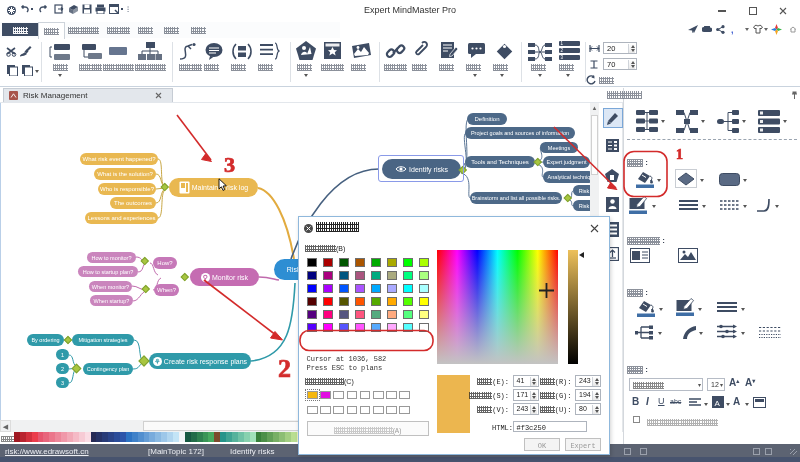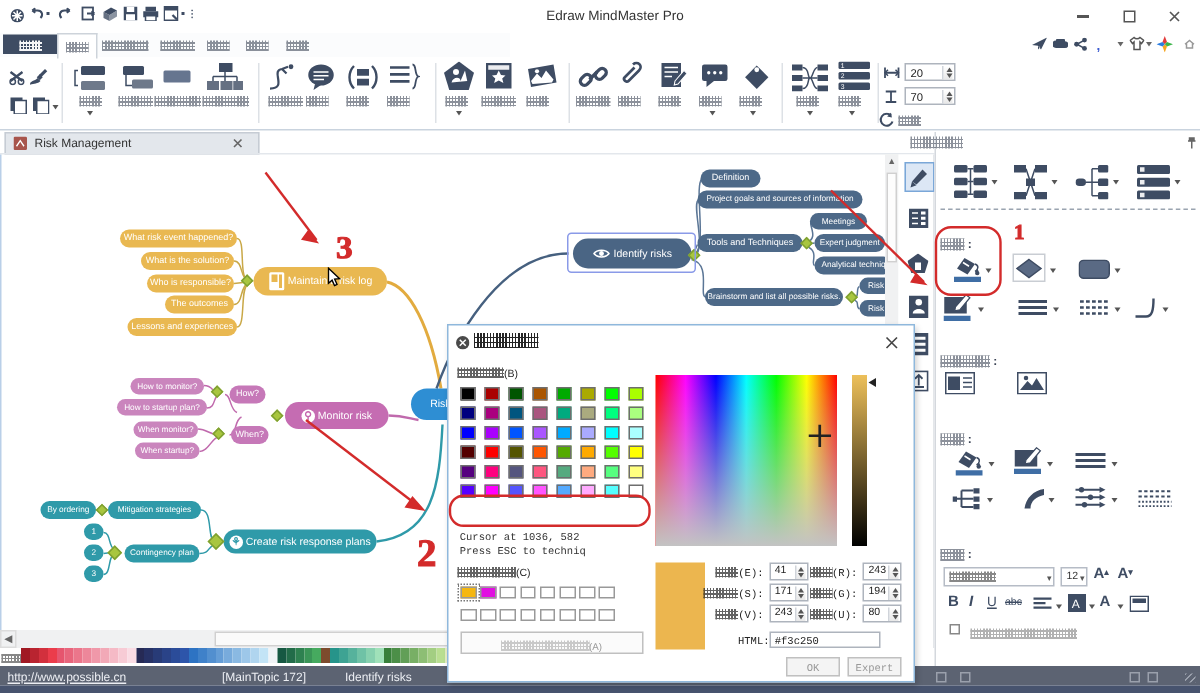--- a/index.html
+++ b/index.html
@@ -49,21 +49,21 @@
       <rect x="0.5" y="3.5" width="10" height="4" fill="#3e4c63"></rect>
       <rect x="2" y="6.5" width="7" height="3.5" fill="#fff" stroke="#3e4c63"></rect>
     </svg>
     <svg class="abs" style="left:109px;top:4px;" width="10" height="10" viewBox="0 0 10 10">
       <rect x="0.5" y="0.5" width="9" height="9" fill="none" stroke="#3e4c63"></rect>
       <rect x="0.5" y="0.5" width="9" height="2.5" fill="#3e4c63"></rect>
       <path d="M6,6 l3,3" stroke="#3e4c63" stroke-width="1.5"></path>
     </svg>
     <div class="abs" style="left:121px;top:8px;width:2px;height:2px;background:#3e4c63"></div>
     <div class="abs" style="left:127px;top:3px;color:#3e4c63;font-size:8px">⁝</div>
-    <div class="abs" style="left:355px;top:5px;width:110px;font-size:9px;color:#333;text-align:center">Edraw MindMaster Pro</div>
+    <div class="abs" style="left:355px;top:5px;width:110px;font-size:9px;color:#333;text-align:center">Expert MindMaster Pro</div>
     <div class="abs" style="left:718px;top:10px;width:8px;height:1.5px;background:#555"></div>
     <div class="abs" style="left:749px;top:7px;width:8px;height:8px;border:1px solid #555"></div>
     <svg class="abs" style="left:779px;top:7px;" width="8" height="8" viewBox="0 0 8 8">
       <path d="M1,1 L7,7 M7,1 L1,7" stroke="#555" stroke-width="1.1"></path>
     </svg>
     <svg class="abs" style="left:688px;top:25px;" width="11" height="9" viewBox="0 0 11 9">
       <path d="M0,5 L10,0 L6,8 L4,5.5 Z M4,5.5 L4,8 L5.5,6.5" fill="#3e4c63"></path>
     </svg>
     <svg class="abs" style="left:702px;top:26px;" width="10" height="7" viewBox="0 0 10 7">
       <path d="M2,6 a2.5,2.5 0 0 1 0,-5 a3,3 0 0 1 6,0.5 a2,2 0 0 1 0,4.5 Z" fill="#3e4c63"></path>
@@ -437,21 +437,21 @@
         <path d="M1,0.8 L1,10.8 L3.4,8.8 L5,12.4 L6.7,11.6 L5.1,8 L8.4,7.8 Z" fill="#fff" stroke="#000" stroke-width="0.9"></path>
       </svg>
     </div>
     <div class="abs" style="left:0;top:420px;width:597px;height:12px;background:#f0f1f2"></div>
     <div class="abs" style="left:0;top:420px;width:11px;height:12px;background:#f0f1f2;border:1px solid #dcdcdc;color:#666;font-size:7px;text-align:center;line-height:11px">◀</div>
     <div class="abs" style="left:143px;top:421px;width:460px;height:10px;background:#fafafa;border:1px solid #d0d0d0"></div>
     <div class="abs" style="left:0;top:432px;width:597px;height:12px;background:#fff"></div>
     <div class="abs" style="left:1px;top:434px;color:#555"><i style="display:inline-block;vertical-align:middle;width:13px;height:6px;background:repeating-linear-gradient(0deg,currentColor 0 1px,transparent 1px 2.4px),repeating-linear-gradient(90deg,currentColor 0 1px,transparent 1px 2.1px);opacity:0.7;"></i></div>
     <div class="abs" style="left:14px;top:432px;height:11px;white-space:nowrap;font-size:0"><span style="display:inline-block;width:5.9px;height:10px;background:rgb(160,25,35)"></span><span style="display:inline-block;width:5.9px;height:10px;background:rgb(185,36,48)"></span><span style="display:inline-block;width:5.9px;height:10px;background:rgb(210,48,61)"></span><span style="display:inline-block;width:5.9px;height:10px;background:rgb(235,60,75)"></span><span style="display:inline-block;width:5.9px;height:10px;background:rgb(230,85,110)"></span><span style="display:inline-block;width:5.9px;height:10px;background:rgb(232,101,124)"></span><span style="display:inline-block;width:5.9px;height:10px;background:rgb(235,118,139)"></span><span style="display:inline-block;width:5.9px;height:10px;background:rgb(237,135,154)"></span><span style="display:inline-block;width:5.9px;height:10px;background:rgb(240,152,169)"></span><span style="display:inline-block;width:5.9px;height:10px;background:rgb(242,169,183)"></span><span style="display:inline-block;width:5.9px;height:10px;background:rgb(245,186,198)"></span><span style="display:inline-block;width:5.9px;height:10px;background:rgb(247,203,213)"></span><span style="display:inline-block;width:5.9px;height:10px;background:rgb(250,220,228)"></span><span style="display:inline-block;width:5.9px;height:10px;background:rgb(38,42,85)"></span><span style="display:inline-block;width:5.9px;height:10px;background:rgb(39,50,102)"></span><span style="display:inline-block;width:5.9px;height:10px;background:rgb(40,59,119)"></span><span style="display:inline-block;width:5.9px;height:10px;background:rgb(42,67,136)"></span><span style="display:inline-block;width:5.9px;height:10px;background:rgb(43,76,153)"></span><span style="display:inline-block;width:5.9px;height:10px;background:rgb(45,85,170)"></span><span style="display:inline-block;width:5.9px;height:10px;background:rgb(45,115,195)"></span><span style="display:inline-block;width:5.9px;height:10px;background:rgb(63,129,201)"></span><span style="display:inline-block;width:5.9px;height:10px;background:rgb(82,143,207)"></span><span style="display:inline-block;width:5.9px;height:10px;background:rgb(101,157,214)"></span><span style="display:inline-block;width:5.9px;height:10px;background:rgb(120,171,220)"></span><span style="display:inline-block;width:5.9px;height:10px;background:rgb(138,185,226)"></span><span style="display:inline-block;width:5.9px;height:10px;background:rgb(157,199,233)"></span><span style="display:inline-block;width:5.9px;height:10px;background:rgb(176,213,239)"></span><span style="display:inline-block;width:5.9px;height:10px;background:rgb(195,228,246)"></span><span style="display:inline-block;width:5.9px;height:10px;background:rgb(240,243,246)"></span><span style="display:inline-block;width:5.9px;height:10px;background:rgb(22,88,66)"></span><span style="display:inline-block;width:5.9px;height:10px;background:rgb(34,108,73)"></span><span style="display:inline-block;width:5.9px;height:10px;background:rgb(46,129,80)"></span><span style="display:inline-block;width:5.9px;height:10px;background:rgb(58,149,87)"></span><span style="display:inline-block;width:5.9px;height:10px;background:rgb(70,170,95)"></span><span style="display:inline-block;width:5.9px;height:10px;background:rgb(125,75,45)"></span><span style="display:inline-block;width:5.9px;height:10px;background:rgb(38,148,138)"></span><span style="display:inline-block;width:5.9px;height:10px;background:rgb(62,163,147)"></span><span style="display:inline-block;width:5.9px;height:10px;background:rgb(86,178,156)"></span><span style="display:inline-block;width:5.9px;height:10px;background:rgb(111,194,166)"></span><span style="display:inline-block;width:5.9px;height:10px;background:rgb(135,209,175)"></span><span style="display:inline-block;width:5.9px;height:10px;background:rgb(160,225,185)"></span><span style="display:inline-block;width:5.9px;height:10px;background:rgb(55,128,58)"></span><span style="display:inline-block;width:5.9px;height:10px;background:rgb(76,143,72)"></span><span style="display:inline-block;width:5.9px;height:10px;background:rgb(98,159,87)"></span><span style="display:inline-block;width:5.9px;height:10px;background:rgb(120,175,101)"></span><span style="display:inline-block;width:5.9px;height:10px;background:rgb(141,190,116)"></span><span style="display:inline-block;width:5.9px;height:10px;background:rgb(163,206,130)"></span><span style="display:inline-block;width:5.9px;height:10px;background:rgb(185,222,145)"></span><span style="display:inline-block;width:5.9px;height:10px;background:rgb(238,240,195)"></span><span style="display:inline-block;width:5.9px;height:10px;background:rgb(246,247,218)"></span><span style="display:inline-block;width:5.9px;height:10px;background:rgb(255,255,242)"></span><span style="display:inline-block;width:5.9px;height:10px;background:rgb(210,60,30)"></span></div>
     <div class="abs" style="left:0;top:444px;width:800px;height:13px;background:#5c6372"></div>
-    <div class="abs" style="left:5px;top:447px;color:#eceef3;font-size:8px;text-decoration:underline">http://www.possible.cn</div>
+    <div class="abs" style="left:5px;top:447px;color:#eceef3;font-size:8px;text-decoration:underline">risk://www.edrawsoft.cn</div>
     <div class="abs" style="left:148px;top:447px;color:#eceef3;font-size:8px">[MainTopic 172]</div>
     <div class="abs" style="left:230px;top:447px;color:#eceef3;font-size:8px">Identify risks</div>
     <div class="abs" style="left:0;top:457px;width:800px;height:5px;background:#47536e"></div>
     <div class="abs" style="left:624px;top:448px;width:7px;height:7px;border:1px solid #9aa0ac"></div>
     <div class="abs" style="left:640px;top:448px;width:7px;height:7px;border:1px solid #9aa0ac"></div>
     <div class="abs" style="left:753px;top:448px;width:7px;height:7px;border:1px solid #9aa0ac"></div>
     <div class="abs" style="left:765px;top:448px;width:7px;height:7px;border:1px solid #9aa0ac"></div>
     <div class="abs" style="left:790px;top:449px;width:7px;height:6px;background:repeating-linear-gradient(135deg,#9aa0ac 0 1px,transparent 1px 3px)"></div>
     <div class="abs" style="left:590px;top:103px;width:9px;height:329px;background:#f0f1f2"></div>
     <div class="abs" style="left:590px;top:103px;width:9px;height:10px;background:#f0f1f2;color:#666;font-size:6px;text-align:center;line-height:10px">▲</div>
@@ -738,21 +738,21 @@
       <div class="sw" style="left:120.2px;top:93px;background:rgb(255, 255, 127)"></div>
       <div class="sw" style="left:7.5px;top:106px;background:rgb(85, 0, 255)"></div>
       <div class="sw" style="left:23.6px;top:106px;background:rgb(255, 0, 255)"></div>
       <div class="sw" style="left:39.7px;top:106px;background:rgb(85, 85, 255)"></div>
       <div class="sw" style="left:55.8px;top:106px;background:rgb(255, 85, 255)"></div>
       <div class="sw" style="left:71.9px;top:106px;background:rgb(85, 170, 255)"></div>
       <div class="sw" style="left:88.0px;top:106px;background:rgb(255, 170, 255)"></div>
       <div class="sw" style="left:104.1px;top:106px;background:rgb(85, 255, 255)"></div>
       <div class="sw" style="left:120.2px;top:106px;background:rgb(255, 255, 255)"></div>
       <div class="abs mono" style="left:7.5px;top:138px;color:#333;font-size:7px">Cursor at 1036, 582</div>
-      <div class="abs mono" style="left:7.5px;top:147px;color:#333;font-size:7px">Press ESC to techniq</div>
+      <div class="abs mono" style="left:7.5px;top:147px;color:#333;font-size:7px">Press ESC to plans</div>
       <div class="abs" style="left:6px;top:160px;color:#222"><i style="display:inline-block;vertical-align:middle;width:39px;height:7px;background:repeating-linear-gradient(0deg,currentColor 0 1px,transparent 1px 2.4px),repeating-linear-gradient(90deg,currentColor 0 1px,transparent 1px 2.1px);opacity:0.7;"></i><span style="font-size:7px">(C)</span></div>
       <div class="cw" style="left:8.0px;top:174px;background:#f5b70f;outline:1px dotted #777;outline-offset:1px;"></div>
       <div class="cw" style="left:21.2px;top:174px;background:#e10fe1;"></div>
       <div class="cw" style="left:34.4px;top:174px;background:#fff;"></div>
       <div class="cw" style="left:47.6px;top:174px;background:#fff;"></div>
       <div class="cw" style="left:60.8px;top:174px;background:#fff;"></div>
       <div class="cw" style="left:74.0px;top:174px;background:#fff;"></div>
       <div class="cw" style="left:87.2px;top:174px;background:#fff;"></div>
       <div class="cw" style="left:100.4px;top:174px;background:#fff;"></div>
       <div class="cw" style="left:8.0px;top:188.5px;background:#fff;"></div>

